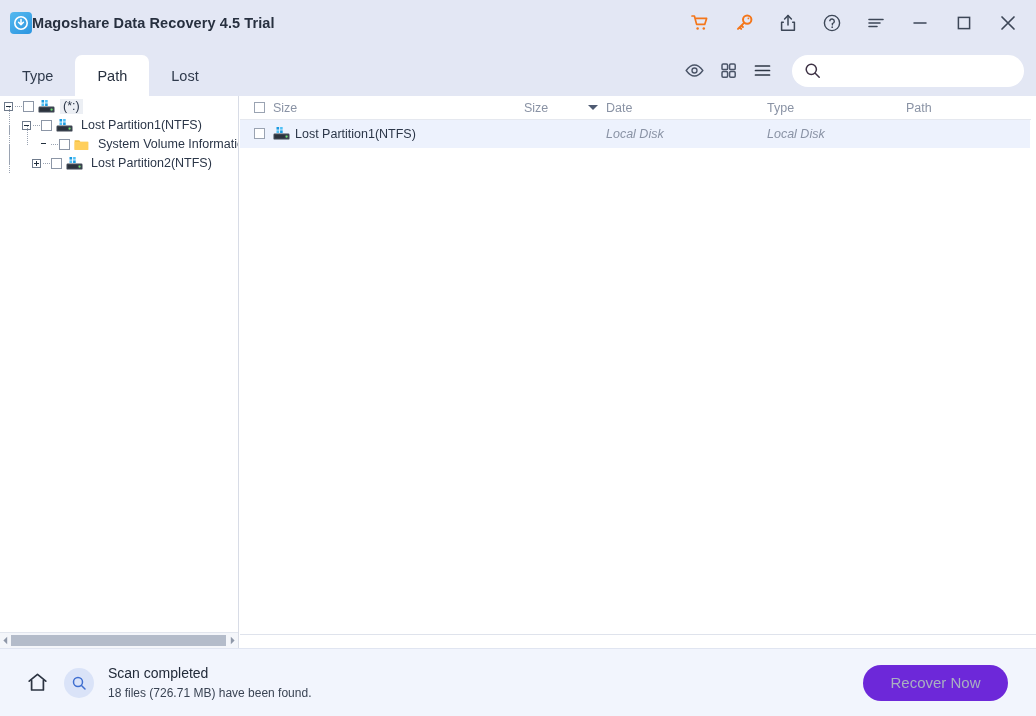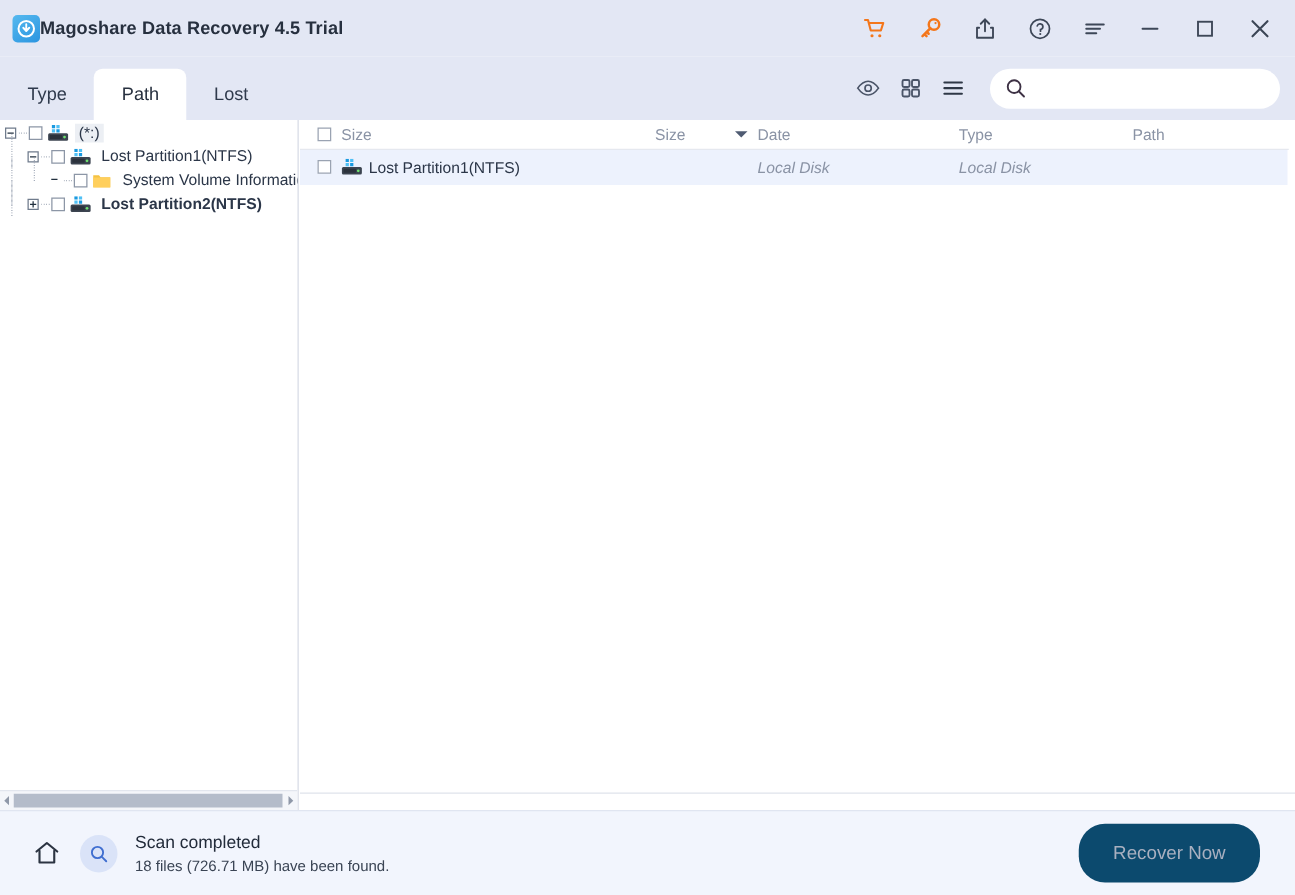--- a/index.html
+++ b/index.html
@@ -157,21 +157,21 @@
   .home-icon { width:26px; height:26px; margin-left:24px; display:flex; align-items:center; justify-content:center; cursor:default; flex:none; }
   .scan-icon {
     width:30px; height:30px; border-radius:50%; background:#dae3f8;
     display:flex; align-items:center; justify-content:center; margin-left:14px; flex:none; cursor:default;
   }
   .status-text { margin-left:14px; line-height:1.35; }
   .status-title { font-size:14px; color:#222b3a; }
   .status-sub { font-size:12px; color:#3a4454; margin-top:2px; }
   .sb-spacer { flex:1 1 auto; }
   .recover-btn {
-    width:145px; height:47px; border-radius:21px; background:#0c4a6e;
+    width:145px; height:36px; border-radius:21px; background:#6d28d9;
     color:#a9b0c0; font-size:15px; border:0; margin-right:28px;
     font-family:"Liberation Sans", sans-serif; cursor:default;
   }
 </style>
 </head>
 <body>
 
 <div class="titlebar">
   <div class="app-logo">
     <svg width="16" height="16" viewBox="0 0 16 16">
@@ -335,21 +335,21 @@
           <div class="ico" style="margin-right:6px;">
             <svg width="15" height="13" viewBox="0 0 15 13">
               <path d="M0.6 2.2 h4.6 l1.2 1.5 h7.8 v8.1 h-13.6 z" fill="#f5c242"></path>
               <path d="M0.6 3.9 h13.6 v8 h-13.6 z" fill="#ffcf5c"></path>
             </svg>
           </div>
           <div class="tlabel">System Volume Information</div>
         </div>
       </div>
 
-      <div class="tree-row" style="padding-left:22px;font-weight:bold;">
+      <div class="tree-row" style="padding-left:32px;">
         <div class="vline" style="left:9px; top:-9px; height:19px;"></div>
         <div class="tw">
           <div class="expander plus"></div>
           <div class="dots"></div>
           <div class="tcheck"></div>
           <div class="ico">
             <svg width="17" height="13" viewBox="0 0 17 13">
               <rect x="3.5" y="0" width="2.6" height="2.6" fill="#1a9ae0"></rect>
               <rect x="7.1" y="0" width="2.6" height="2.6" fill="#4fc0f5"></rect>
               <rect x="3.5" y="3.4" width="2.6" height="2.6" fill="#4fc0f5"></rect>

